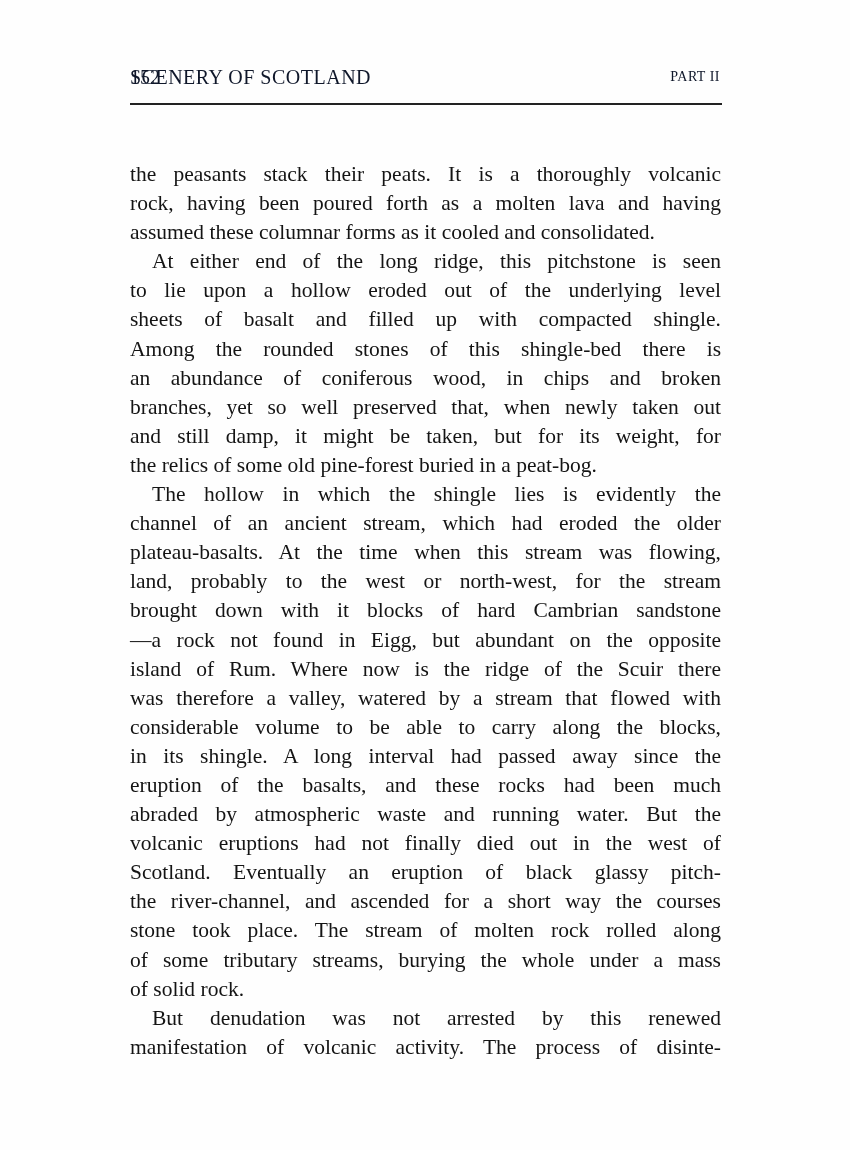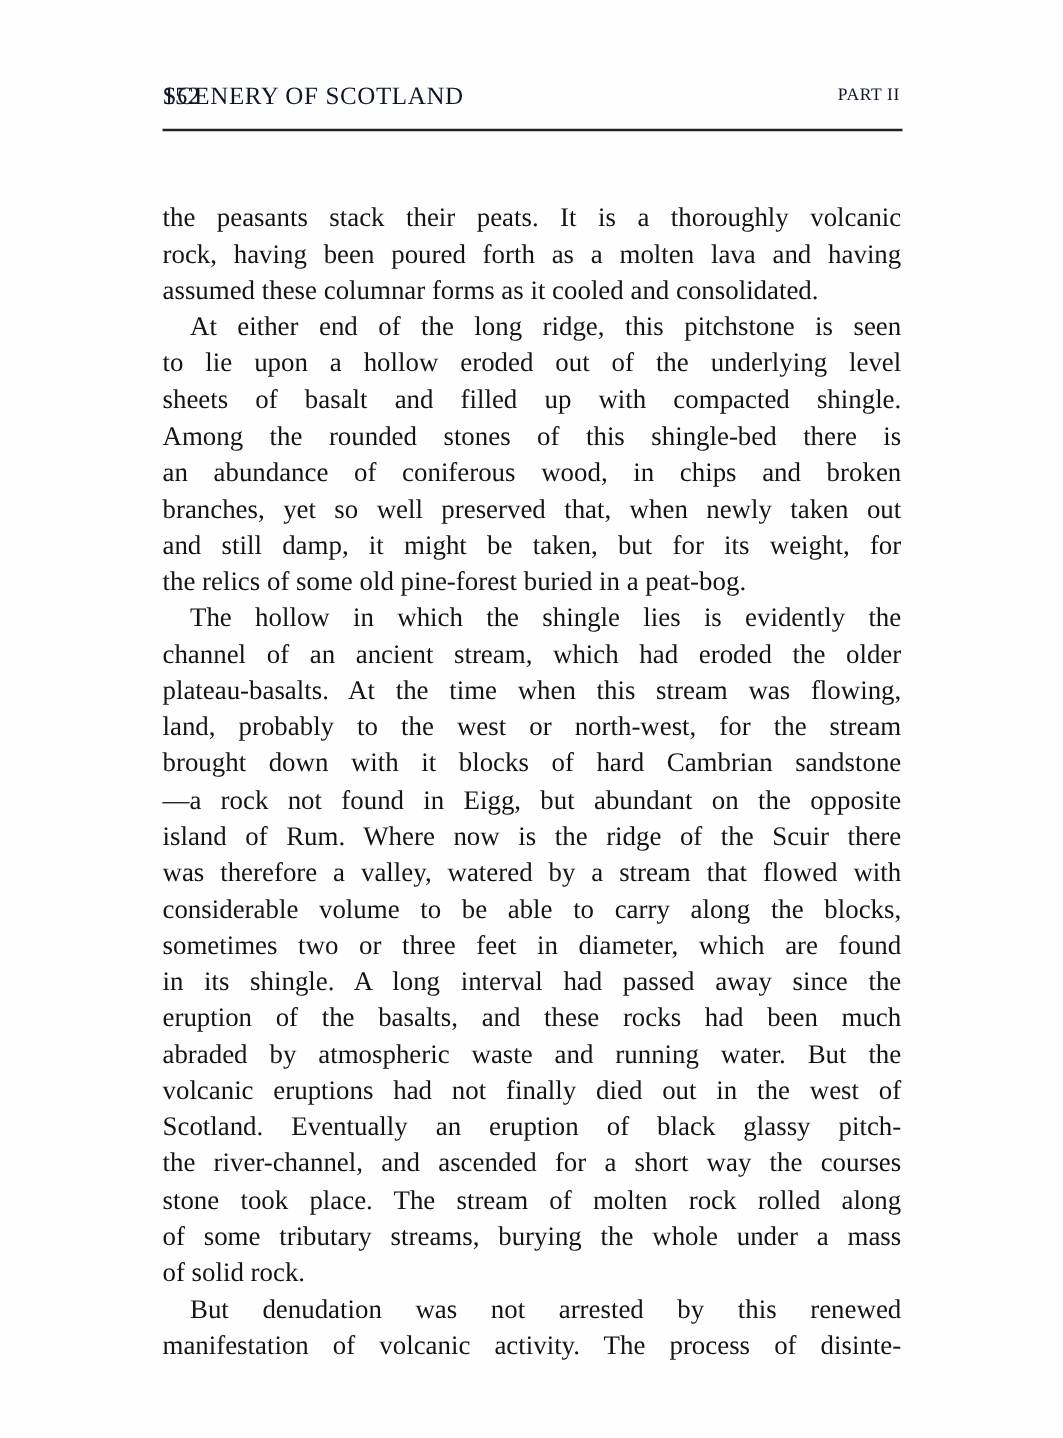--- a/index.html
+++ b/index.html
@@ -43,21 +43,20 @@
 
     <span class="line indent">The hollow in which the shingle lies is evidently the</span>
     <span class="line">channel of an ancient stream, which had eroded the older</span>
     <span class="line">plateau-basalts.  At the time when this stream was flowing,</span>
     <span class="line">land, probably to the west or north-west, for the stream</span>
     <span class="line">brought down with it blocks of hard Cambrian sandstone</span>
     <span class="line">—a rock not found in Eigg, but abundant on the opposite</span>
     <span class="line">island of Rum.  Where now is the ridge of the Scuir there</span>
     <span class="line">was therefore a valley, watered by a stream that flowed with</span>
     <span class="line">considerable volume to be able to carry along the blocks,</span>
-    <span class="line">sometimes two or three feet in diameter, which are found</span>
     <span class="line">in its shingle.  A long interval had passed away since the</span>
     <span class="line">eruption of the basalts, and these rocks had been much</span>
     <span class="line">abraded by atmospheric waste and running water.  But the</span>
     <span class="line">volcanic eruptions had not finally died out in the west of</span>
     <span class="line">Scotland.  Eventually an eruption of black glassy pitch-</span>
     <span class="line">the river-channel, and ascended for a short way the courses</span>
     <span class="line">stone took place.  The stream of molten rock rolled along</span>
     <span class="line">of some tributary streams, burying the whole under a mass</span>
     <span class="line last">of solid rock.</span>
 

